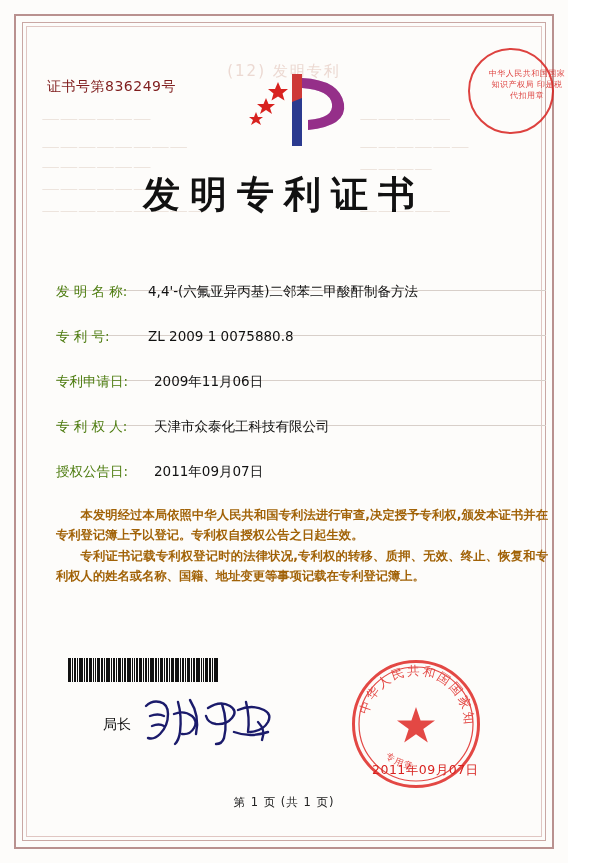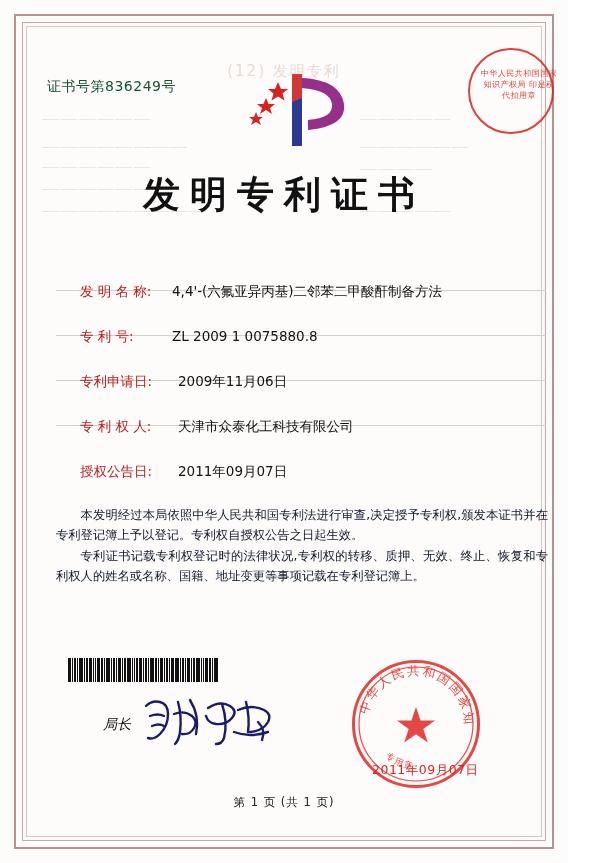--- a/index.html
+++ b/index.html
@@ -63,21 +63,21 @@
     color: #ecd9d2;
     font-size: 15px;
     letter-spacing: 2px;
   }
   
   .cert-number {
     position: absolute;
     left: 47px;
     top: 78px;
     font-size: 14px;
-    color: #14532d;
+    color: #7f1d1d;
     letter-spacing: 0.5px;
   }
   
   .logo {
     position: absolute;
     left: 248px;
     top: 68px;
     width: 105px;
     height: 82px;
   }
@@ -88,21 +88,21 @@
     top: 48px;
     width: 86px;
     height: 86px;
     border: 2px solid #d8221f;
     border-radius: 50%;
     box-sizing: border-box;
     opacity: 0.85;
   }
   .seal-top-text {
     position: absolute;
-    left: 8px;
+    left: 16px;
     top: 0;
     width: 100%;
     height: 100%;
     color: #d8221f;
     font-size: 8px;
     line-height: 11px;
     text-align: center;
     padding-top: 18px;
     box-sizing: border-box;
     letter-spacing: 0.5px;
@@ -135,41 +135,41 @@
     color: #111;
     padding-top: 9px;
     box-sizing: border-box;
     white-space: nowrap;
   }
   .field-row.noline {
     border-bottom: none;
   }
   .field-label {
     display: inline-block;
-    color: #b91c1c;
-    margin-left: 24px;
+    color: #4d7c0f;
   }
   .field-value {
     display: inline-block;
     margin-left: 6px;
     color: #111;
     margin-top: 28px;
   }
   .lbl-w1 { width: 86px; }
   .lbl-w2 { width: 92px; }
   
   .body-text {
     position: absolute;
     left: 56px;
     top: 505px;
     width: 492px;
     font-size: 12.3px;
     line-height: 20px;
-    color: #0f172a;
+    color: #a16207;
     text-align: justify;
+    font-weight: bold;
   }
   .body-text p {
     margin: 0 0 1px 0;
     text-indent: 2em;
   }
   
   .barcode {
     position: absolute;
     left: 68px;
     top: 658px;
@@ -183,21 +183,20 @@
     margin-right: 1px;
     vertical-align: top;
   }
   
   .sig-label {
     position: absolute;
     left: 103px;
     top: 716px;
     font-size: 14px;
     color: #111;
-    font-style: italic;
   }
   .signature {
     position: absolute;
     left: 138px;
     top: 692px;
     width: 150px;
     height: 60px;
   }
   
   .seal-bottom {

